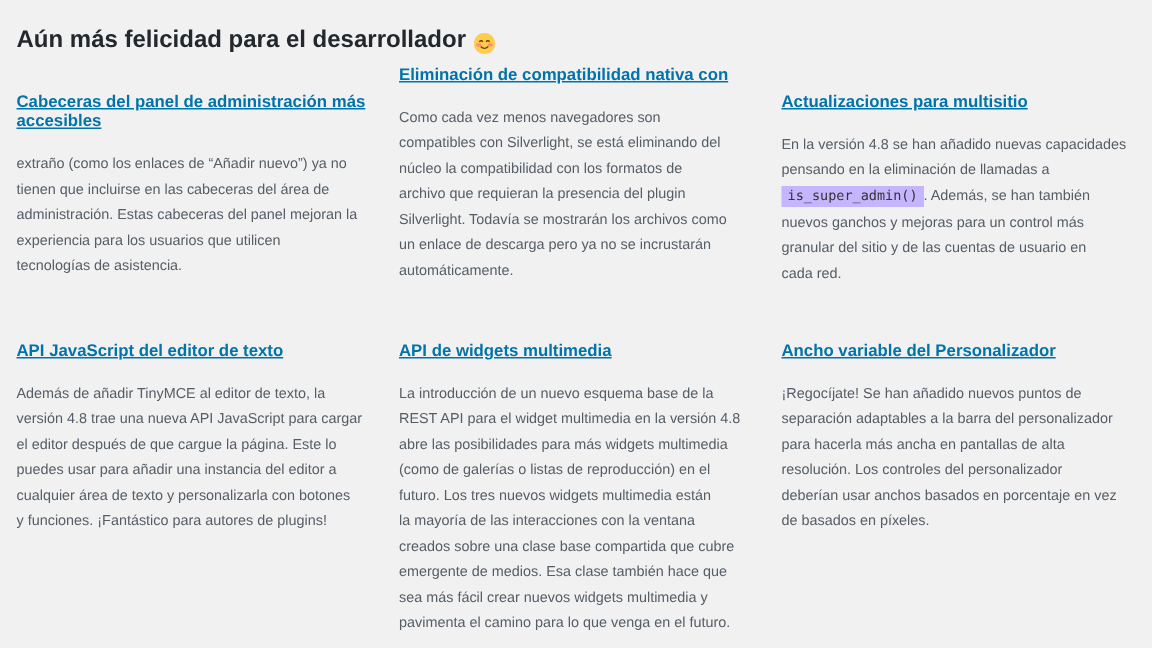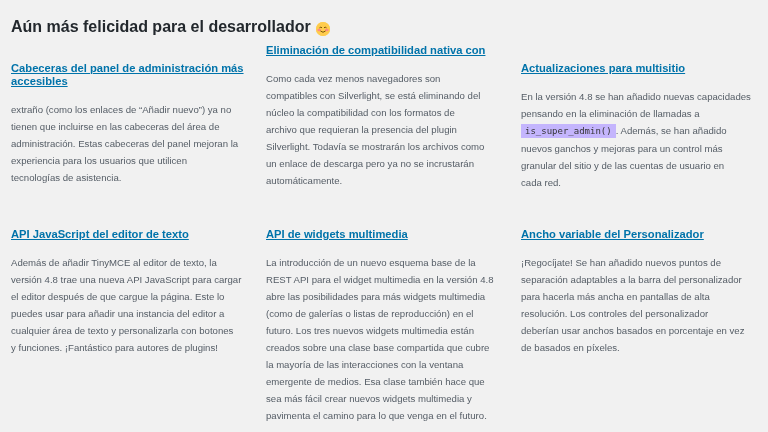--- a/index.html
+++ b/index.html
@@ -125,21 +125,21 @@
     </p>
   </div>
 
   <div class="col" id="c3">
     <a class="feature-title">
       <span class="ln">Actualizaciones para multisitio</span>
     </a>
     <p class="feature-text">
       <span class="ln">En la versión 4.8 se han añadido nuevas capacidades</span>
       <span class="ln">pensando en la eliminación de llamadas a</span>
-      <span class="ln"><code>is_super_admin()</code><span>. Además, se han añadido</span></span>
+      <span class="ln"><code>is_super_admin()</code><span>. Además, se han también</span></span>
       <span class="ln">nuevos ganchos y mejoras para un control más</span>
       <span class="ln">granular del sitio y de las cuentas de usuario en</span>
       <span class="ln">cada red.</span>
     </p>
   </div>
 
   <div class="col" id="c4">
     <a class="feature-title">
       <span class="ln">API JavaScript del editor de texto</span>
     </a>
@@ -156,22 +156,22 @@
   <div class="col" id="c5">
     <a class="feature-title">
       <span class="ln">API de widgets multimedia</span>
     </a>
     <p class="feature-text">
       <span class="ln">La introducción de un nuevo esquema base de la</span>
       <span class="ln">REST API para el widget multimedia en la versión 4.8</span>
       <span class="ln">abre las posibilidades para más widgets multimedia</span>
       <span class="ln">(como de galerías o listas de reproducción) en el</span>
       <span class="ln">futuro. Los tres nuevos widgets multimedia están</span>
+      <span class="ln">la mayoría de las interacciones con la ventana</span>
       <span class="ln">creados sobre una clase base compartida que cubre</span>
-      <span class="ln">la mayoría de las interacciones con la ventana</span>
       <span class="ln">emergente de medios. Esa clase también hace que</span>
       <span class="ln">sea más fácil crear nuevos widgets multimedia y</span>
       <span class="ln">pavimenta el camino para lo que venga en el futuro.</span>
     </p>
   </div>
 
   <div class="col" id="c6">
     <a class="feature-title">
       <span class="ln">Ancho variable del Personalizador</span>
     </a>

